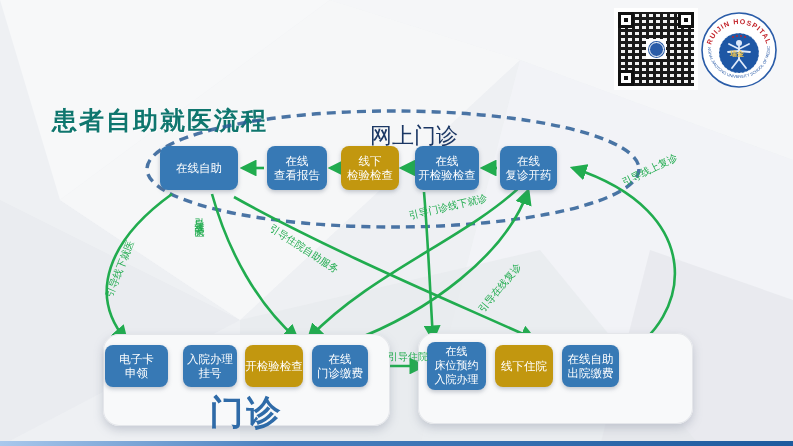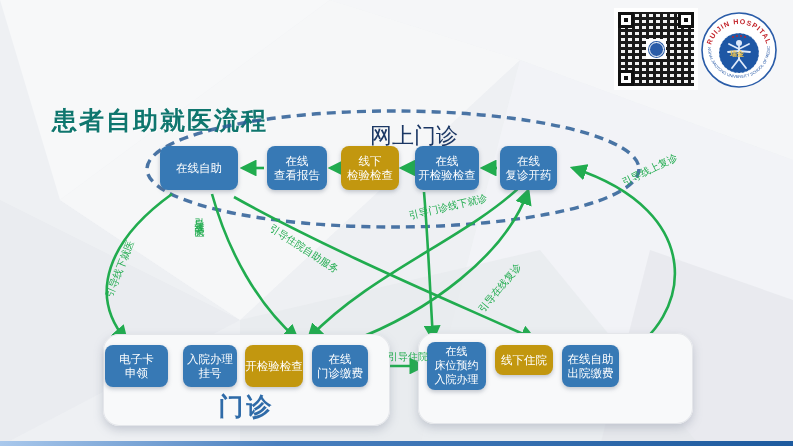--- a/index.html
+++ b/index.html
@@ -10,21 +10,21 @@
          color:#0f766e;letter-spacing:2px;text-shadow:1px 1px 0 rgba(255,255,255,.8);margin-top:44px;}
   .net-title{position:absolute;left:328px;top:121px;width:130px;text-align:right;
          font-size:22px;font-weight:normal;color:#1b3764;}
   .flow-box{position:absolute;display:flex;align-items:center;justify-content:center;
          text-align:center;color:#fff;font-size:11.5px;line-height:1.25;border-radius:8px;
          white-space:pre-line;box-shadow:0 2px 4px rgba(90,100,120,.35);}
   .blue{background:#3779b5;}
   .gold{background:#c2970f;}
   .panel{position:absolute;background:#f8f9fa;border-radius:16px;
          box-shadow:0 4px 10px rgba(120,130,150,.35),inset 0 0 0 1px #e4e6ea;}
-  .panel-label{position:absolute;text-align:center;font-size:25px;font-weight:bold;
+  .panel-label{position:absolute;text-align:center;font-size:34px;font-weight:bold;
          color:#2f6ba8;letter-spacing:3px;}
   .flow-label{position:absolute;color:#21ac4f;font-size:10px;white-space:nowrap;
          text-align:center;}
   .v-label{writing-mode:vertical-rl;text-orientation:upright;letter-spacing:2px;}
   
   .qr{position:absolute;left:618px;top:12px;width:76px;height:74px;background:
       repeating-linear-gradient(0deg,#1a1a1a 0 3px,transparent 3px 6px),
       repeating-linear-gradient(90deg,#1a1a1a 0 3px,#f2f2f2 3px 7px);
       outline:4px solid #fff;}
   .qr .finder{position:absolute;width:16px;height:16px;background:#fff;border:3px solid #111;
@@ -105,21 +105,21 @@
 挂号</div>
   <div class="flow-box gold" style="left:245px;top:345px;width:58px;height:42px">开检验检查</div>
   <div class="flow-box blue" style="left:312px;top:345px;width:56px;height:42px">在线
 门诊缴费</div>
   <div class="panel-label" style="left:103px;top:390px;width:287px">门诊</div>
 
   <div class="panel" style="left:418px;top:333px;width:275px;height:91px"></div>
   <div class="flow-box blue" style="left:427px;top:342px;width:59px;height:48px;font-size:11px">在线
 床位预约
 入院办理</div>
-  <div class="flow-box gold" style="left:495px;top:345px;width:58px;height:30px">线下住院</div>
+  <div class="flow-box gold" style="left:495px;top:345px;width:58px;height:42px">线下住院</div>
   <div class="flow-box blue" style="left:562px;top:345px;width:57px;height:42px">在线自助
 出院缴费</div>
 
   <div class="flow-label" style="left:80px;top:262px;width:80px;transform:rotate(-68deg)">引导线下就医</div>
   <div class="flow-label v-label" style="left:192px;top:210px">引导线下就医</div>
   <div class="flow-label" style="left:388px;top:200px;width:120px;transform:rotate(-13deg)">引导门诊线下就诊</div>
   <div class="flow-label" style="left:248px;top:242px;width:112px;transform:rotate(33deg)">引导住院自助服务</div>
   <div class="flow-label" style="left:456px;top:281px;width:88px;transform:rotate(-50deg)">引导在线复诊</div>
   <div class="flow-label" style="left:604px;top:163px;width:92px;transform:rotate(-26deg)">引导线上复诊</div>
   <div class="flow-label" style="left:380px;top:350px;width:56px">引导住院</div>

